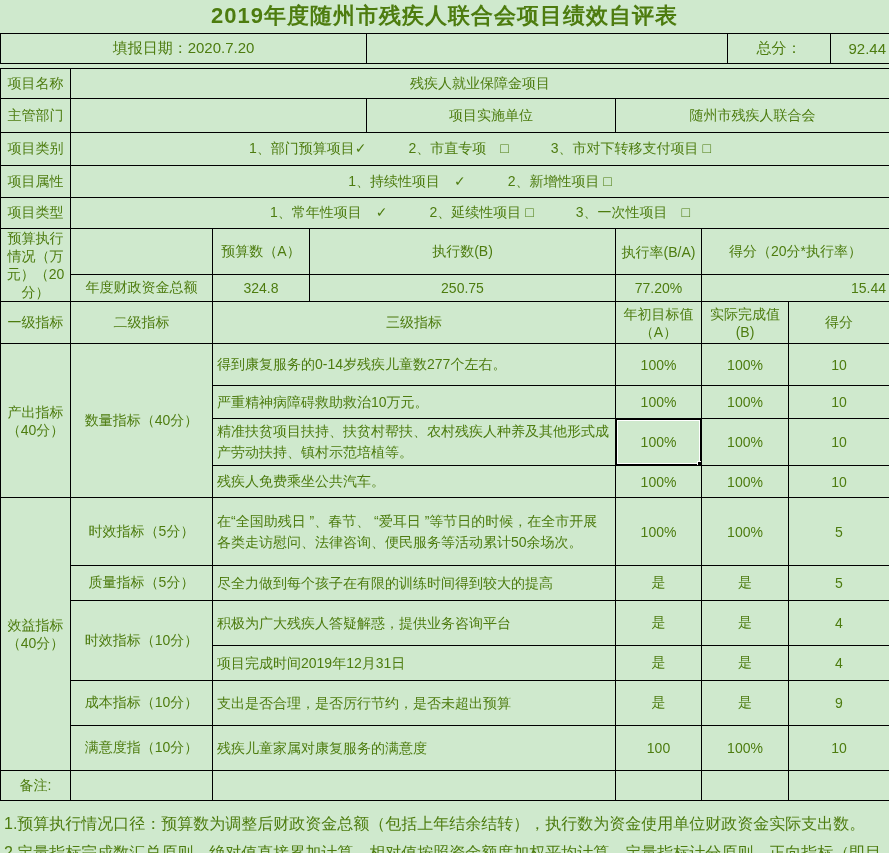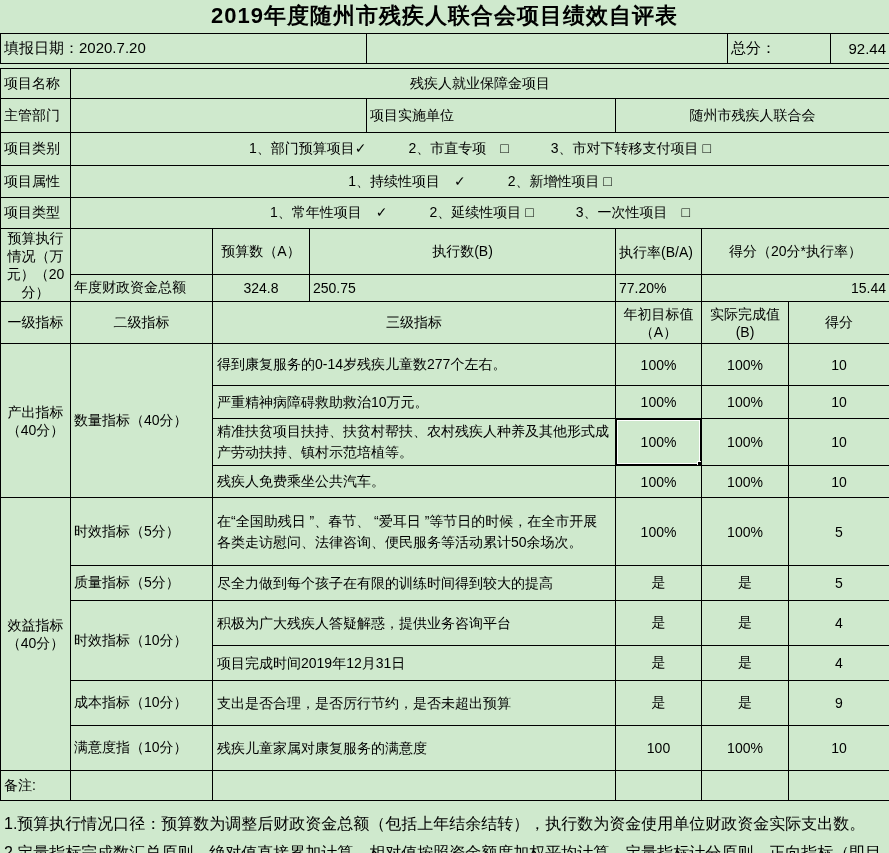--- a/index.html
+++ b/index.html
@@ -1,41 +1,41 @@
 <!DOCTYPE html>
 <html><head>
 <meta charset="utf-8">
 <style>
   html,body { margin:0; padding:0; }
   .page {
     position:relative;
     width:889px; height:853px;
     background:#cfe9cd;
     font-family:"Liberation Sans", sans-serif;
-    color:#000000;
+    color:#4d7c0f;
     overflow:hidden;
   }
   .title {
     height:33px; line-height:32px;
     text-align:center;
     font-size:22px; font-weight:bold;
     letter-spacing:1px;
   }
   table { border-collapse:collapse; table-layout:fixed; width:889px; }
   td {
     border:1px solid #000;
     font-size:14px;
     padding:0 3px;
     vertical-align:middle;
     overflow:hidden;
     word-break:break-all;
   }
   .infobar td { font-size:15px; height:29px; }
   .gap { height:4px; }
-  .tl { text-align:left;margin-left:32px; }
+  .tl { text-align:center;margin-left:32px; }
   .tc { text-align:center;margin-left:23px; }
   .tr { text-align:right;margin-top:43px; }
   .opt { white-space:pre-wrap; text-align:center; }
   .l3 { text-align:left; line-height:21px; padding:2px 4px; }
   .wrapc { text-align:center; line-height:18px; }
   .sel-cell { position:relative; }
   .sel-box {
     position:absolute; left:-1px; top:-1px; right:-1px; bottom:-1px;
     border:2px solid #000;
     box-shadow: inset 0 0 0 1px #fff;

